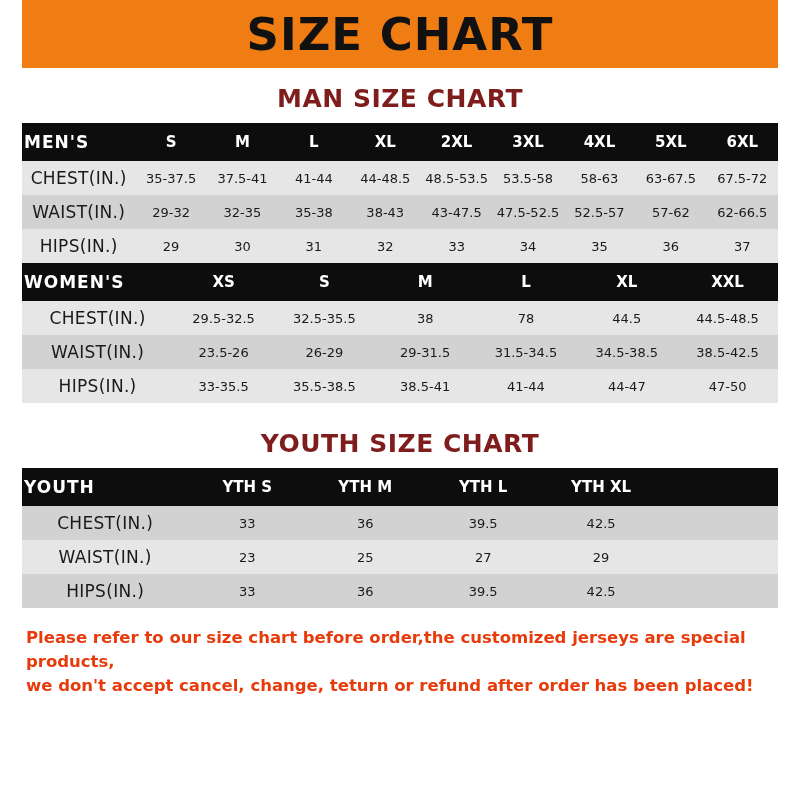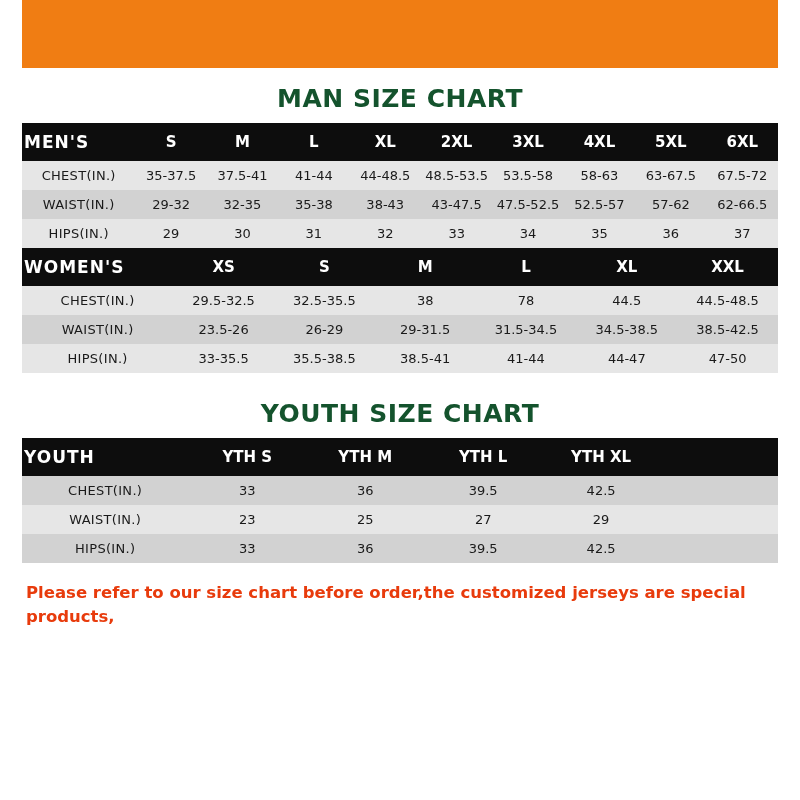--- a/index.html
+++ b/index.html
@@ -51,21 +51,21 @@
   .content {
     padding: 0 22px;
     box-sizing: border-box;
   }
 
   .section-title {
     text-align: center;
     font-family: "DejaVu Sans", sans-serif;
     font-weight: bold;
     font-size: 25px;
-    color: #14532d;
+    color: #7f1d1d;
     margin: 16px 0 10px 0;
     letter-spacing: 0.5px;
   }
   .section-title.women { margin-top: 22px; }
   .section-title.youth { margin-top: 26px; }
 
   table.size-table {
     width: 100%;
     border-collapse: collapse;
     table-layout: fixed;
@@ -93,21 +93,21 @@
   
   table.size-table tbody tr.row-light { background: #e6e6e6; }
   table.size-table tbody tr.row-dark { background: #d2d2d2; }
   table.size-table tbody td {
     color: #1a1a1a;
     padding: 7px 2px;
     font-size: 13px;
   }
   table.size-table tbody td.first-col {
     text-align: center;
-    font-size: 13px;
+    font-size: 17px;
     letter-spacing: 0.3px;
   }
 
   
   .men-table col.c0 { width: 15%; }
   
   .women-table col.c0 { width: 20%; }
   
   .youth-table col.c0 { width: 22%; }
   .youth-table thead th { font-size: 16px; padding: 12px 2px; }
@@ -130,20 +130,21 @@
   }
 </style>
 </head>
 <body>
 
 <div class="page">
 
   <div class="header-band">
     <div class="side-white left"></div>
     <div class="side-white right"></div>
+    <div class="header-title">SIZE CHART</div>
   </div>
 
   <div class="content">
 
     <div class="section-title man">MAN SIZE CHART</div>
     <table class="size-table men-table">
       <colgroup>
         <col class="c0">
           <col>
           <col>
@@ -304,16 +305,17 @@
           <td>36</td>
           <td>39.5</td>
           <td>42.5</td>
           <td></td>
         </tr>
       </tbody>
     </table>
 
     <div class="footer-note">
       <div>Please refer to our size chart before order,the customized jerseys are special products,</div>
+      <div>we don't accept cancel, change, teturn or refund after order has been placed!</div>
     </div>
 
   </div>
 </div>
 
 </body></html>

